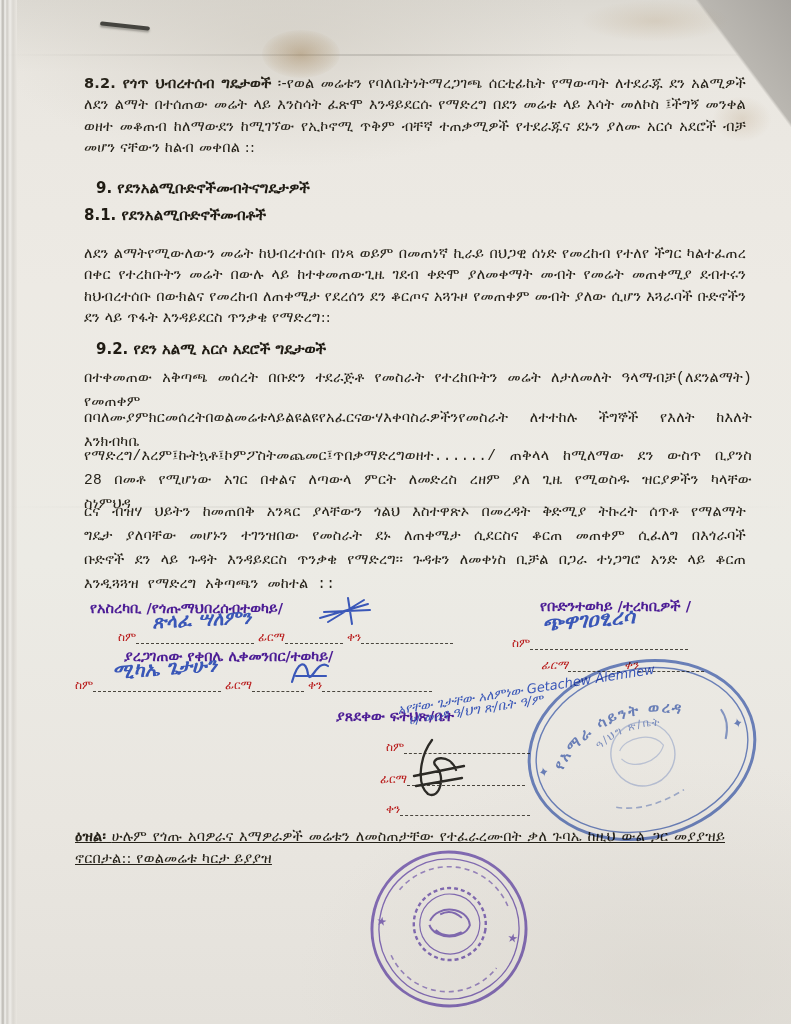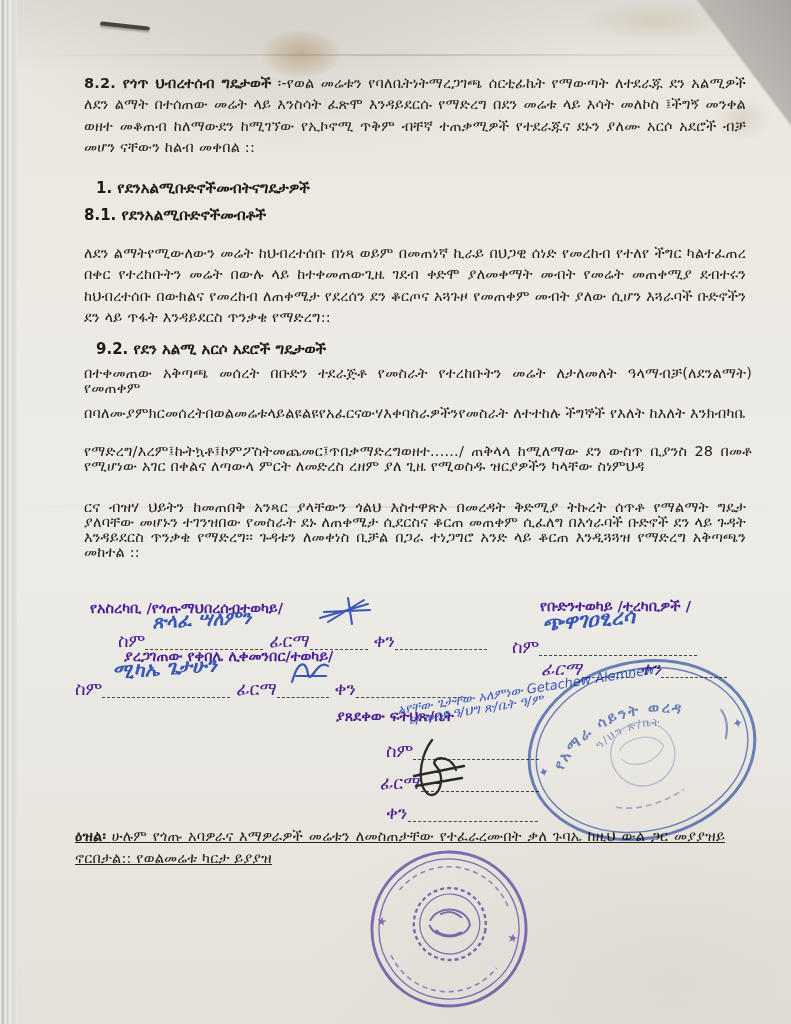--- a/index.html
+++ b/index.html
@@ -27,26 +27,26 @@
     position:absolute;left:100px;top:24px;width:50px;height:4px;border-radius:2px;
     background:#45443f;transform:rotate(6deg);box-shadow:0 2px 2px rgba(120,118,112,.6);
   }
   .stain{position:absolute;border-radius:50%;pointer-events:none;}
   .stain.s1{left:262px;top:30px;width:78px;height:48px;background:radial-gradient(ellipse,rgba(148,112,62,.38),rgba(160,130,85,.15) 55%,transparent 75%);}
   .stain.s2{left:580px;top:0px;width:150px;height:42px;background:radial-gradient(ellipse,rgba(168,138,95,.2),transparent 70%);}
   .stain.s3{left:712px;top:96px;width:60px;height:46px;background:radial-gradient(ellipse,rgba(170,140,100,.22),transparent 70%);}
   .crease{position:absolute;left:0;right:0;height:2px;background:linear-gradient(90deg,transparent,rgba(140,137,130,.35),transparent);}
 
   .txt{position:absolute;color:#262219;font-size:14.5px;line-height:21.5px;text-align:justify;letter-spacing:.2px;}
-  .tight{line-height:15px;}
+  .tight{line-height:24px;font-family:Liberation Mono, monospace;}
   .b{font-weight:bold;}
   .heading{position:absolute;color:#1f1b13;font-weight:bold;font-size:15px;white-space:nowrap;}
 
   .sig-label{position:absolute;color:#4c1d95;font-weight:bold;font-size:14.5px;white-space:nowrap;}
-  .sig-line{position:absolute;color:#4c1d95;font-size:18px;white-space:nowrap;}
+  .sig-line{position:absolute;color:#b91c1c;font-size:12px;white-space:nowrap;}
   .leader{display:inline-block;border-bottom:1.6px dashed #4a463e;vertical-align:-3px;}
 
   .hw{position:absolute;color:#3a57b8;font-style:italic;font-weight:bold;white-space:nowrap;}
   .scrib{position:absolute;pointer-events:none;}
 
   .stamp{position:absolute;mix-blend-mode:multiply;}
   .note-label{font-weight:bold;text-decoration:underline;}
 </style>
 </head>
 <body>
@@ -56,21 +56,21 @@
 <div class="crease" style="top:54px;"></div>
 <div class="crease" style="top:506px;opacity:.5;"></div>
 <div class="corner-fold"></div>
 <div class="staple"></div>
 <div class="stain s1"></div>
 <div class="stain s2"></div>
 <div class="stain s3"></div>
 
 <p class="txt" style="left:84px;top:58px;width:662px;"><b class="b">8.2. የጎጥ ህብረተሰብ ግዴታወች</b> <span>፡-የወል መሬቱን የባለቤትነትማረጋገጫ ሰርቲፊኬት የማውጣት ለተደራጁ ደን አልሚዎች ለደን ልማት በተሰጠው መሬት ላይ እንስሳት ፈጽሞ እንዳይደርሱ የማድረግ  በደን መሬቱ ላይ እሳት መለኮስ ፤ችግኝ መንቀል ወዘተ መቆጠብ  ከለማውደን ከሚገኘው የኢኮኖሚ ጥቅም ብቸኛ ተጠቃሚዎች የተደራጁና ደኑን ያለሙ አርሶ አደሮች ብቻ መሆን ናቸውን ከልብ መቀበል ::</span></p>
 
-<div class="heading" style="left:96px;top:179px;">1. የደንአልሚቡድኖችመብትናግዴታዎች</div>
+<div class="heading" style="left:96px;top:179px;">9. የደንአልሚቡድኖችመብትናግዴታዎች</div>
 <div class="heading" style="left:84px;top:206px;">8.1. የደንአልሚቡድኖችመብቶች</div>
 
 <p class="txt" style="left:84px;top:228px;width:662px;">ለደን   ልማትየሚውለውን  መሬት  ከህብረተሰቡ  በነጻ  ወይም  በመጠነኛ  ኪራይ  በህጋዊ  ሰነድ የመረከብ  የተለየ ችግር ካልተፈጠረ በቀር የተረከቡትን መሬት በውሉ ላይ ከተቀመጠውጊዜ ገደብ ቀድሞ ያለመቀማት መብት የመሬት መጠቀሚያ ደብተሩን ከህብረተሰቡ በውክልና የመረከብ ለጠቀሜታ የደረሰን ደን ቆርጦና አጓጉዞ የመጠቀም መብት ያለው ሲሆን እጓራባች ቡድኖችን ደን ላይ ጥፋት እንዳይደርስ ጥንቃቄ የማድረግ::</p>
 
 <div class="heading" style="left:96px;top:340px;">9.2. የደን አልሚ አርሶ አደሮች ግዴታወች</div>
 
 <p class="txt tight" style="left:84px;top:366px;width:668px;margin:0;">በተቀመጠው አቅጣጫ መሰረት በቡድን ተደራጅቶ የመስራት  የተረከቡትን መሬት ለታለመለት ዓላማብቻ(ለደንልማት) የመጠቀም</p>
 <p class="txt tight" style="left:84px;top:406px;width:668px;margin:0;">በባለሙያምክርመሰረትበወልመሬቱላይልዩልዩየአፈርናውሃእቀባስራዎችንየመስራት  ለተተከሉ ችግኞች የእለት ከእለት እንክብካቤ</p>
 <p class="txt tight" style="left:84px;top:444px;width:668px;margin:0;">የማድረግ/እረም፤ኩትኳቶ፤ኮምፖስትመጨመር፤ጥበቃማድረግወዘተ....../ ጠቅላላ ከሚለማው ደን ውስጥ ቢያንስ 28 በመቶ የሚሆነው አገር በቀልና ለጣውላ ምርት ለመድረስ ረዘም ያለ ጊዜ የሚወስዱ ዝርያዎችን ካላቸው ስነምህዳ</p>
 

